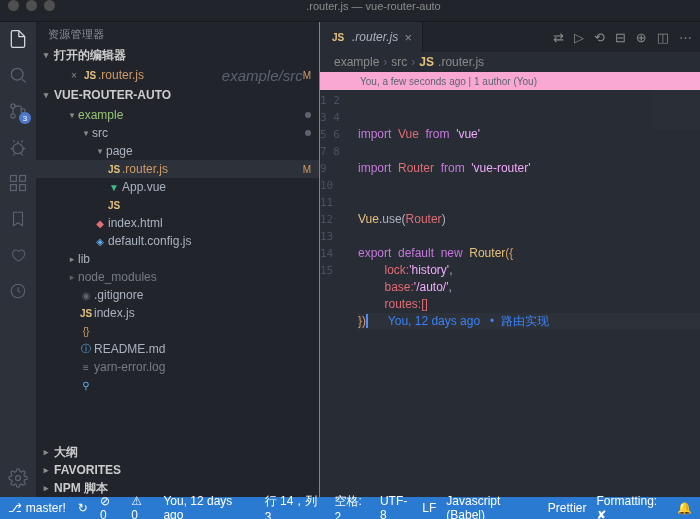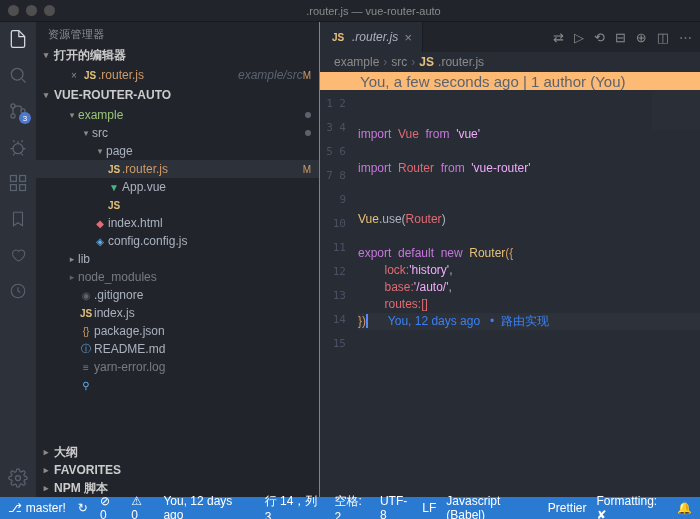--- a/index.html
+++ b/index.html
@@ -1,54 +1,54 @@
 <!DOCTYPE html>
 <html><head>
 <meta charset="utf-8">
 <style>
 *{margin:0;padding:0;box-sizing:border-box;font-family:-apple-system,BlinkMacSystemFont,"Segoe UI",sans-serif;font-size:12px}
 body{background:#21252b;color:#abb2bf;width:700px;height:519px;overflow:hidden;position:relative}
-.titlebar{height:22px;background:#21252b;display:flex;align-items:center;padding:0 8px;border-bottom:1px solid #181a1f}
+.titlebar{height:22px;background:#21252b;display:flex;align-items:flex-start;padding:0 8px;border-bottom:1px solid #181a1f}
 .traffic{display:flex;gap:7px}
 .dot{width:11px;height:11px;border-radius:50%;background:#4f4f4f}
 .titlebar-title{flex:1;text-align:center;color:#8b8b8b;font-size:11px}
 .main{display:flex;height:475px}
 .activitybar{width:36px;background:#2c313a;display:flex;flex-direction:column;align-items:center;padding-top:6px;gap:14px}
 .activitybar .ic{width:22px;height:22px;display:flex;align-items:center;justify-content:center;color:#5c6370;position:relative;cursor:pointer}
 .activitybar .ic.active{color:#d7dae0}
 .badge{position:absolute;bottom:-2px;right:-2px;background:#4d78cc;color:#fff;font-size:8px;min-width:12px;height:12px;border-radius:6px;display:flex;align-items:center;justify-content:center;padding:0 3px}
 .activitybar .bottom{margin-top:auto;margin-bottom:8px}
 .sidebar{width:284px;background:#21252b;display:flex;flex-direction:column;border-right:1px solid #ec4899}
 .sidebar-title{height:24px;padding:0 12px;display:flex;align-items:center;font-size:11px;color:#8b9199;letter-spacing:.3px}
 .section-header{height:18px;display:flex;align-items:center;padding-left:4px;font-size:11px;font-weight:700;color:#cccccc;cursor:pointer;gap:2px}
 .section-header.sub{padding-left:4px}
 .tw{width:12px;display:inline-flex;justify-content:center;font-size:9px;color:#8b8b8b}
 .tree{padding:2px 0}
 .row{height:18px;display:flex;align-items:center;padding-right:8px;cursor:pointer;position:relative}
 .row.sel{background:#2c313a}
 .row .tw{color:#8b8b8b}
 .fic{width:16px;display:inline-flex;align-items:center;justify-content:center;font-size:10px}
 .row .label{flex:1;white-space:nowrap;overflow:hidden;text-overflow:ellipsis;color:#abb2bf}
-.row .dim{color:#5c6370;margin-left:4px;font-style:italic;font-size:12px}
+.row .dim{color:#5c6370;margin-left:4px;font-style:italic;font-size:15px}
 .row .st{color:#d19a66;font-size:10px;margin-left:auto}
 .row .stdot{width:6px;height:6px;border-radius:50%;background:#5c6370;margin-left:auto}
 .row.mod .label{color:#d19a66}
 .row.green .label{color:#98c379}.i2{padding-left:30px}.i3{padding-left:44px}.i4{padding-left:58px}
 .spacer{flex:1}
 .editor{flex:1;background:#282c34;display:flex;flex-direction:column}
 .tabbar{height:30px;background:#21252b;display:flex;align-items:stretch}
 .tab{display:flex;align-items:center;padding:0 10px;gap:6px;background:#282c34;border-right:1px solid #181a1f;color:#abb2bf;font-style:italic;font-size:12px}
 .tab .close{color:#8b8b8b;font-size:13px;cursor:pointer}
 .tabactions{margin-left:auto;display:flex;align-items:center;gap:10px;padding:0 8px;color:#8b8b8b}
 .tabactions span{cursor:pointer;font-size:13px}
 .breadcrumb{height:20px;display:flex;align-items:center;padding:0 14px;gap:4px;color:#8b8b8b;font-size:11px;background:#282c34;border-bottom:0}
 .breadcrumb .sep{color:#5c6370}
-.blame{height:18px;padding-left:40px;color:#5c6370;font-size:15px;display:flex;align-items:center;background:#fdba74}
+.blame{height:18px;padding-left:40px;color:#5c6370;font-size:10px;display:flex;align-items:center;background:#f9a8d4}
 .code{flex:1;display:flex;background:#282c34;position:relative;overflow:hidden}
-.gutter{width:34px;text-align:right;padding:2px 8px 0 0;color:#495162;font-size:11px;line-height:24px;font-family:Menlo,Consolas,monospace}
+.gutter{width:34px;padding:2px 8px 0 0;color:#495162;font-size:11px;line-height:17px;font-family:Menlo,Consolas,monospace}
 .lines{flex:1;padding:2px 0 0 4px;font-family:Menlo,Consolas,monospace;font-size:11px;line-height:17px;white-space:pre}
 .minimap{position:absolute;top:0;right:0;width:48px;height:40px;background:#2c313a;opacity:.6}
 .k{color:#c678dd}.s{color:#f0abfc}.v{color:#e06c75}.c{color:#e5c07b}.n{color:#d19a66}.p{color:#abb2bf}.cm{color:#3b82f6}
 .linebg{display:inline-block;width:100%;background:#2c313a}
 .cursorbar{border-left:2px solid #528bff}
 .statusbar{position:absolute;bottom:0;left:0;right:0;height:22px;background:#2b7ad1;color:#fff;display:flex;align-items:center;padding:0 8px;gap:12px;font-size:11px}
 .statusbar .seg{display:flex;align-items:center;gap:4px}
 .statusbar .right{margin-left:auto;display:flex;gap:10px;align-items:center}
 svg{display:block}
 </style>
@@ -175,21 +175,21 @@
           <span class="fic" style="color:#e5c07b;font-weight:700">JS</span>
         </div>
       <div class="row i3">
           <span class="tw"></span>
           <span class="fic" style="color:#e06c75">◆</span>
           <span class="label">index.html</span>
         </div>
       <div class="row i3">
           <span class="tw"></span>
           <span class="fic" style="color:#61afef">◈</span>
-          <span class="label">config.config.js</span>
+          <span class="label">default.config.js</span>
         </div>
       <div class="row i2">
           <span class="tw">▸</span>
           <span class="label">lib</span>
         </div>
       <div class="row i2" style="opacity:.6">
           <span class="tw">▸</span>
           <span class="label">node_modules</span>
         </div>
       <div class="row i2">
@@ -198,21 +198,20 @@
           <span class="label">.gitignore</span>
         </div>
       <div class="row i2">
           <span class="tw"></span>
           <span class="fic" style="color:#e5c07b;font-weight:700">JS</span>
           <span class="label">index.js</span>
         </div>
       <div class="row i2">
           <span class="tw"></span>
           <span class="fic" style="color:#d19a66">{}</span>
-          <span class="label">package.json</span>
         </div>
       <div class="row i2">
           <span class="tw"></span>
           <span class="fic" style="color:#61afef">ⓘ</span>
           <span class="label">README.md</span>
         </div>
       <div class="row i2" style="opacity:.6">
           <span class="tw"></span>
           <span class="fic">≡</span>
           <span class="label">yarn-error.log</span>

